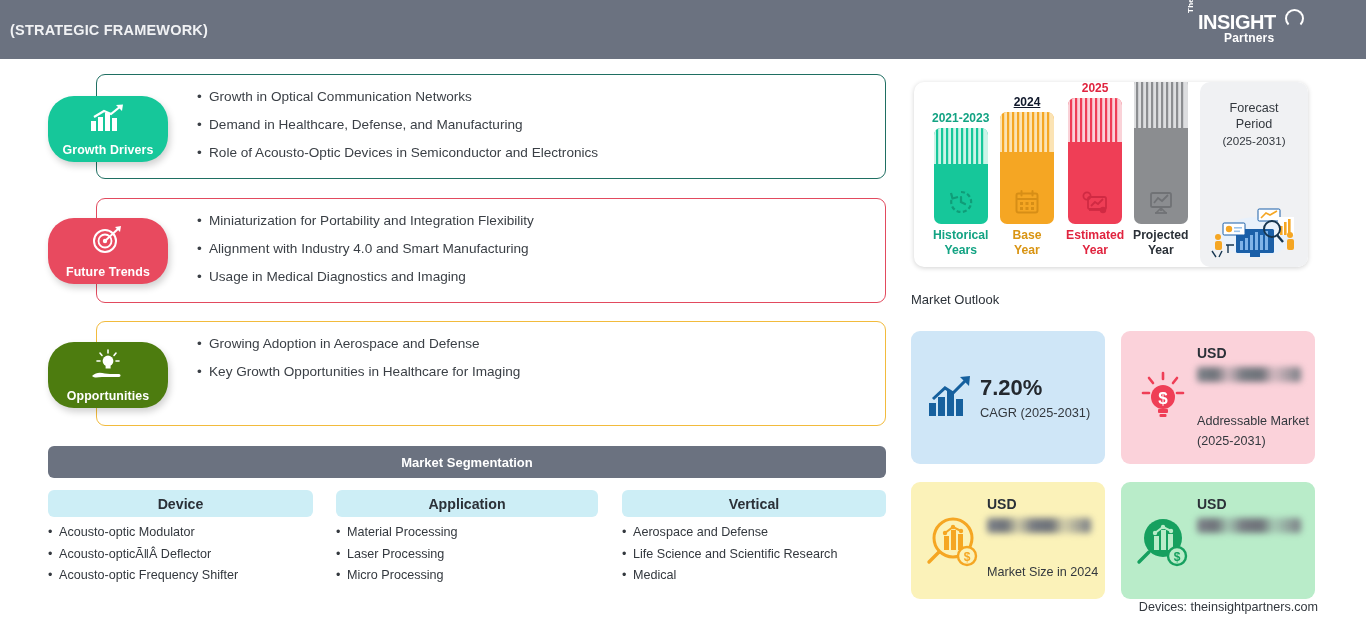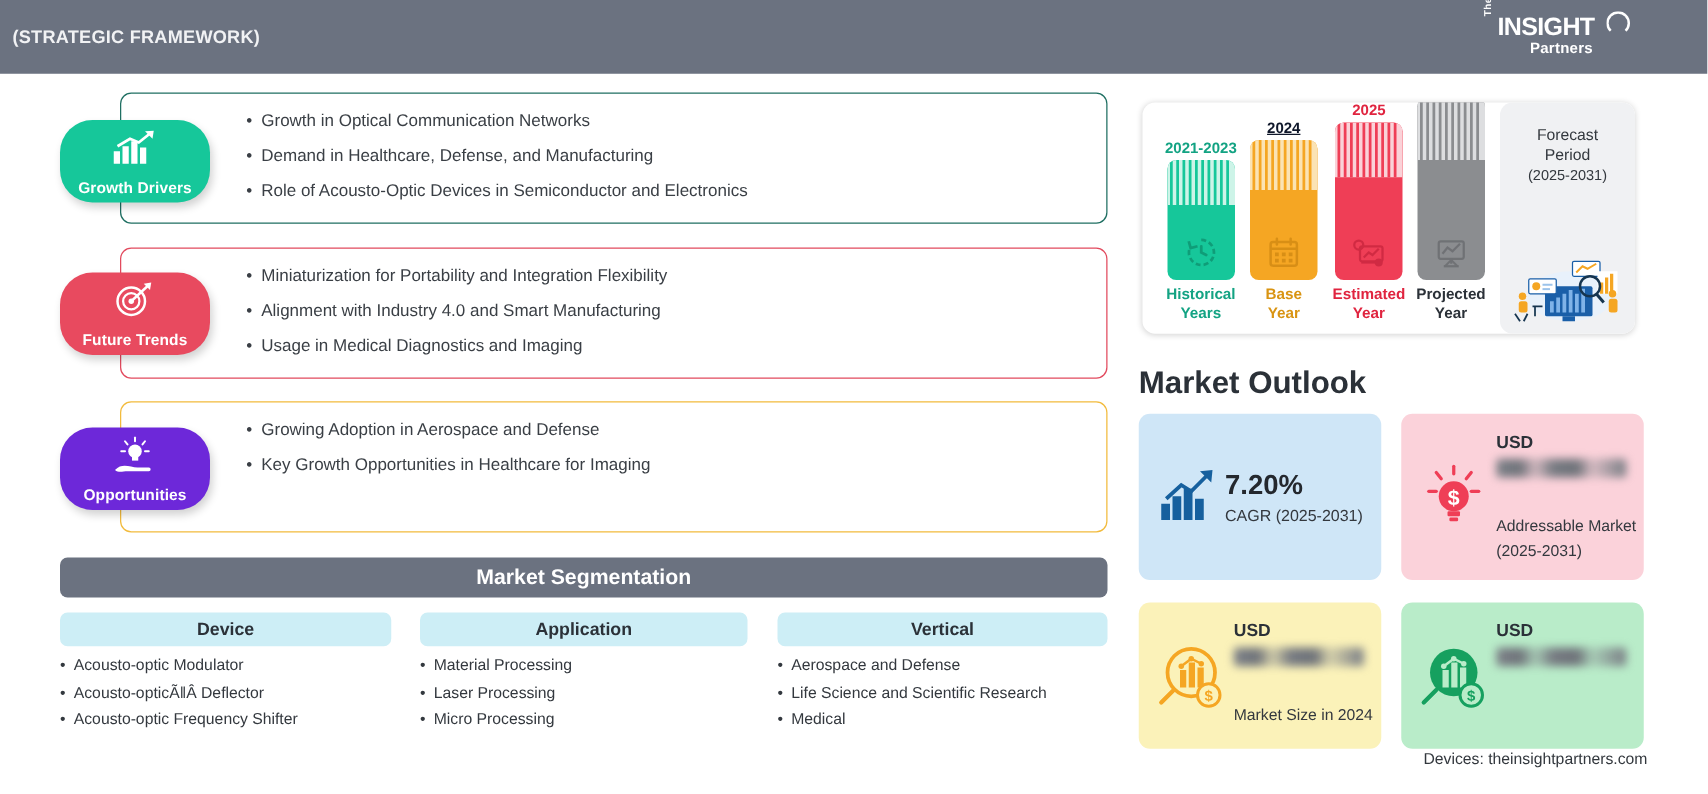--- a/index.html
+++ b/index.html
@@ -77,28 +77,28 @@
     padding-bottom: 5px;
     box-shadow: 2px 4px 7px rgba(0,0,0,0.18);
   }
   .badge .blabel {
     font-size: 12.4px; font-weight: bold; color:#fff; letter-spacing:.1px;
     white-space: nowrap;
   }
   .badge .bicon { position:absolute; top:7px; left:50%; transform:translateX(-50%); }
   .badge.b1 { left: 48px; top: 96px;  background:#16c79a; }
   .badge.b2 { left: 48px; top: 218px; background:#e84a5f; }
-  .badge.b3 { left: 48px; top: 342px; background:#6d28d9; }
+  .badge.b3 { left: 48px; top: 342px; background:#4d7c0f; }
 
   
   .seg-header {
     position:absolute; left:48px; top:446px; width:838px; height:32px;
     background:#6b7280; border-radius:6px;
     display:flex; align-items:center; justify-content:center;
-    font-size:17px; font-weight:bold; color:#ffffff;
+    font-size:13px; font-weight:bold; color:#ffffff;
   }
   .seg-col { position:absolute; top:490px; }
   .seg-col.c1 { left:48px;  width:265px; }
   .seg-col.c2 { left:336px; width:262px; }
   .seg-col.c3 { left:622px; width:264px; }
   .seg-title {
     height:27px; background:#cdeef6; border-radius:6px;
     display:flex; align-items:center; justify-content:center;
     font-size:14.2px; font-weight:bold; color:#2b3138;
   }
@@ -132,21 +132,21 @@
   }
   .forecast-txt {
     position:absolute; top:18px; left:0; width:100%;
     text-align:center; font-size:12.6px; color:#33383e; line-height:1.3;
   }
   .forecast-txt .fp { font-size:11.6px; }
 
   
   .outlook-title {
     position:absolute; left:911px; top:292px;
-    font-size:25px; font-weight:bold; color:#2b3138;
+    font-size:13px; font-weight:normal; color:#2b3138;
   }
   .ocard { position:absolute; border-radius:9px; }
   .ocard.o1 { left:911px;  top:331px; width:194px; height:133px; background:#cfe6f7; }
   .ocard.o2 { left:1121px; top:331px; width:194px; height:133px; background:#fbd2da; }
   .ocard.o3 { left:911px;  top:482px; width:194px; height:117px; background:#fbf2b9; }
   .ocard.o4 { left:1121px; top:482px; width:194px; height:117px; background:#b9ecc9; }
 
   .ocard .usd {
     position:absolute; left:76px; top:14px;
     font-size:14px; font-weight:bold; color:#2b3138;

